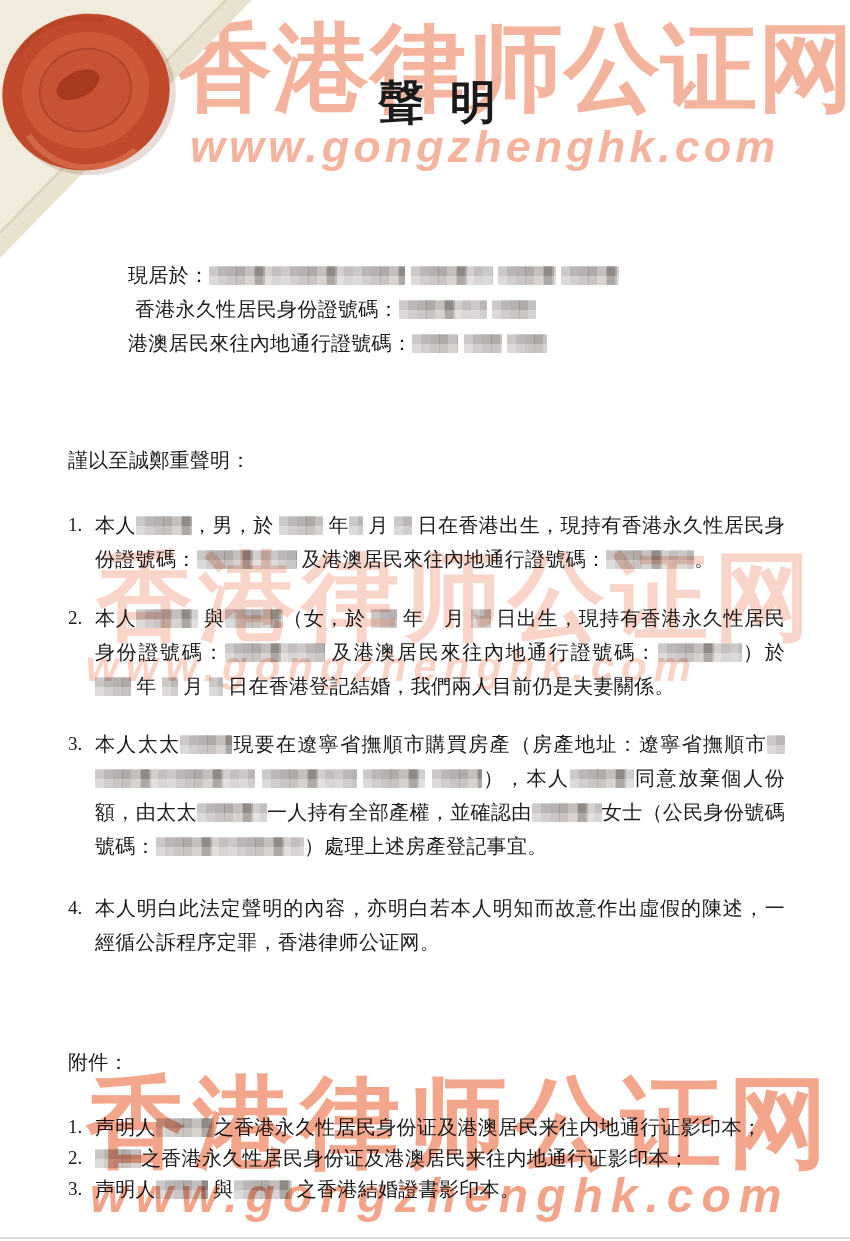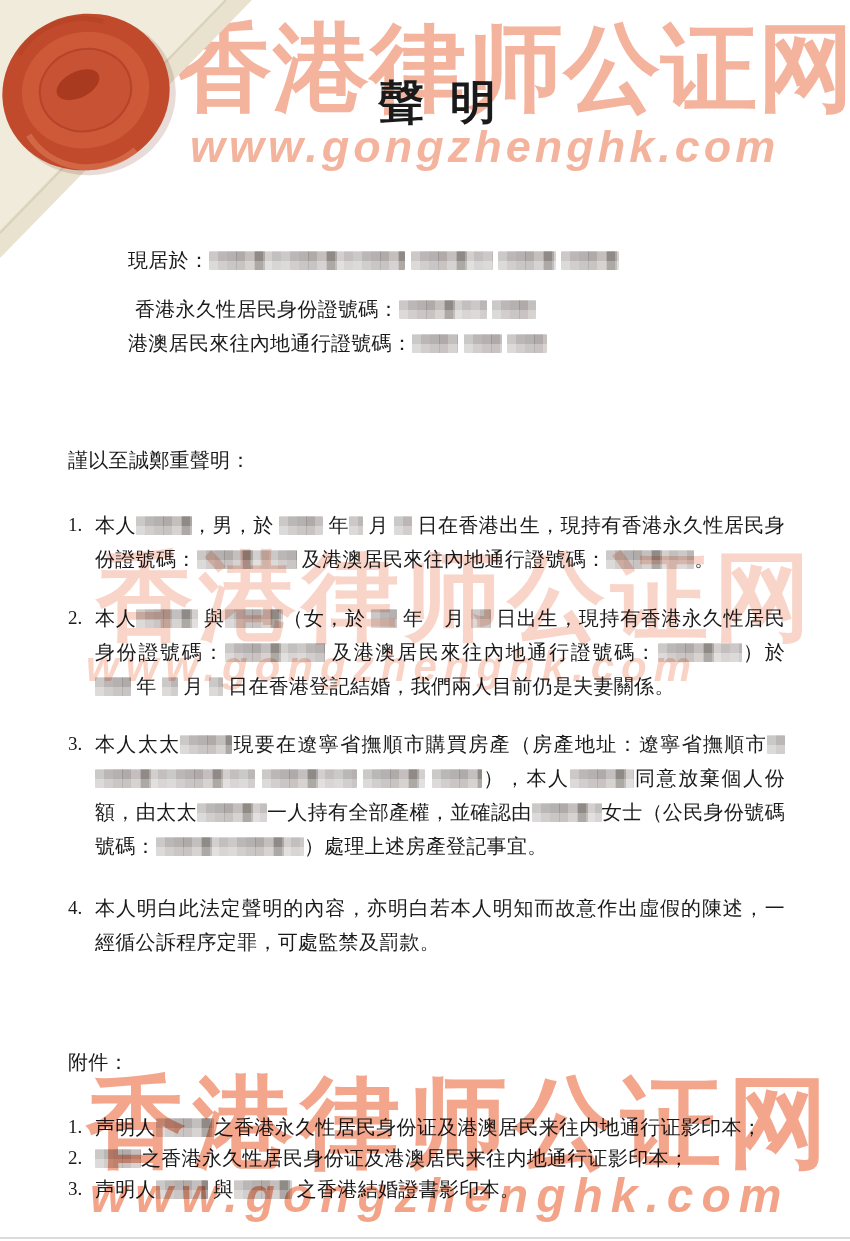--- a/index.html
+++ b/index.html
@@ -52,37 +52,37 @@
   <div class="wm wm-brand-top">香港律师公证网</div>
   <div class="wm wm-url-top">www.gongzhenghk.com</div>
   <div class="wm wm-brand-mid">香港律师公证网</div>
   <div class="wm wm-url-mid">www.gongzhenghk.com</div>
   <div class="wm wm-brand-bot">香港律师公证网</div>
   <div class="wm wm-url-bot">www.gongzhenghk.com</div>
 
 
   <div class="doc-title">聲明</div>
 
-  <div class="bodytext" style="left:128px;top:243px;">現居於：<span class="redact" style="width: 196px;"></span> <span class="redact" style="width: 82px;"></span> <span class="redact" style="width: 58px;"></span> <span class="redact" style="width: 58px;"></span></div>
+  <div class="bodytext" style="left:128px;top:258px;">現居於：<span class="redact" style="width: 196px;"></span> <span class="redact" style="width: 82px;"></span> <span class="redact" style="width: 58px;"></span> <span class="redact" style="width: 58px;"></span></div>
   <div class="bodytext" style="left:135px;top:292px;">香港永久性居民身份證號碼：<span class="redact" style="width: 88px;"></span> <span class="redact" style="width: 44px;"></span></div>
   <div class="bodytext" style="left:68px;top:443px;">謹以至誠鄭重聲明：</div>
 
   <div class="bodytext" style="left:128px;top:326px;">港澳居民來往內地通行證號碼：<span class="redact" style="width: 46px;"></span> <span class="redact" style="width: 38px;"></span> <span class="redact" style="width: 40px;"></span></div>
 
   <div class="num" style="left:68px;top:508px;">1.</div>
   <div class="bodytext para" style="left:95px;top:508px;">本人<span class="redact" style="width: 56px;"></span>，男，於 <span class="redact" style="width: 44px;"></span> 年<span class="redact" style="width: 14px;"></span> 月 <span class="redact" style="width: 18px;"></span> 日在香港出生，現持有香港永久性居民身份證號碼：<span class="redact" style="width: 100px;"></span> 及港澳居民來往內地通行證號碼：<span class="redact" style="width: 88px;"></span>。</div>
 
   <div class="num" style="left:68px;top:601px;">2.</div>
   <div class="bodytext para" style="left:95px;top:601px;">本人<span class="redact" style="width: 62px;"></span> 與<span class="redact" style="width: 58px;"></span>（女，於 <span class="redact" style="width: 26px;"></span> 年　月 <span class="redact" style="width: 20px;"></span> 日出生，現持有香港永久性居民身份證號碼：<span class="redact" style="width: 100px;"></span> 及港澳居民來往內地通行證號碼：<span class="redact" style="width: 84px;"></span>）於 <span class="redact" style="width: 36px;"></span> 年 <span class="redact" style="width: 16px;"></span> 月 <span class="redact" style="width: 14px;"></span> 日在香港登記結婚，我們兩人目前仍是夫妻關係。</div>
 
   <div class="num" style="left:68px;top:727px;">3.</div>
   <div class="bodytext para" style="left:95px;top:727px;">本人太太<span class="redact" style="width: 52px;"></span>現要在遼寧省撫順市購買房產（房產地址：遼寧省撫順市<span class="redact" style="width: 18px;"></span><span class="redact" style="width: 160px;"></span> <span class="redact" style="width: 95px;"></span> <span class="redact" style="width: 62px;"></span> <span class="redact" style="width: 50px;"></span>），本人<span class="redact" style="width: 64px;"></span>同意放棄個人份額，由太太<span class="redact" style="width: 70px;"></span>一人持有全部產權，並確認由<span class="redact" style="width: 70px;"></span>女士（公民身份號碼號碼：<span class="redact" style="width: 148px;"></span>）處理上述房產登記事宜。</div>
 
   <div class="num" style="left:68px;top:891px;">4.</div>
-  <div class="bodytext para" style="left:95px;top:891px;">本人明白此法定聲明的內容，亦明白若本人明知而故意作出虛假的陳述，一經循公訴程序定罪，可處監禁及罰款。</div>
+  <div class="bodytext para" style="left:95px;top:891px;">本人明白此法定聲明的內容，亦明白若本人明知而故意作出虛假的陳述，一經循公訴程序定罪，香港律师公证网。</div>
 
   <div class="bodytext" style="left:68px;top:1045px;">附件：</div>
 
   <div class="num" style="left:68px;top:1110px;">1.</div>
   <div class="bodytext" style="left:95px;top:1110px;width:700px;">声明人<span class="redact" style="width: 58px;"></span>之香港永久性居民身份证及港澳居民来往内地通行证影印本；</div>
 
   <div class="num" style="left:68px;top:1141px;">2.</div>
   <div class="bodytext" style="left:95px;top:1141px;width:700px;"><span class="redact" style="width: 46px;"></span>之香港永久性居民身份证及港澳居民来往内地通行证影印本；</div>
 
   <div class="num" style="left:68px;top:1172px;">3.</div>

